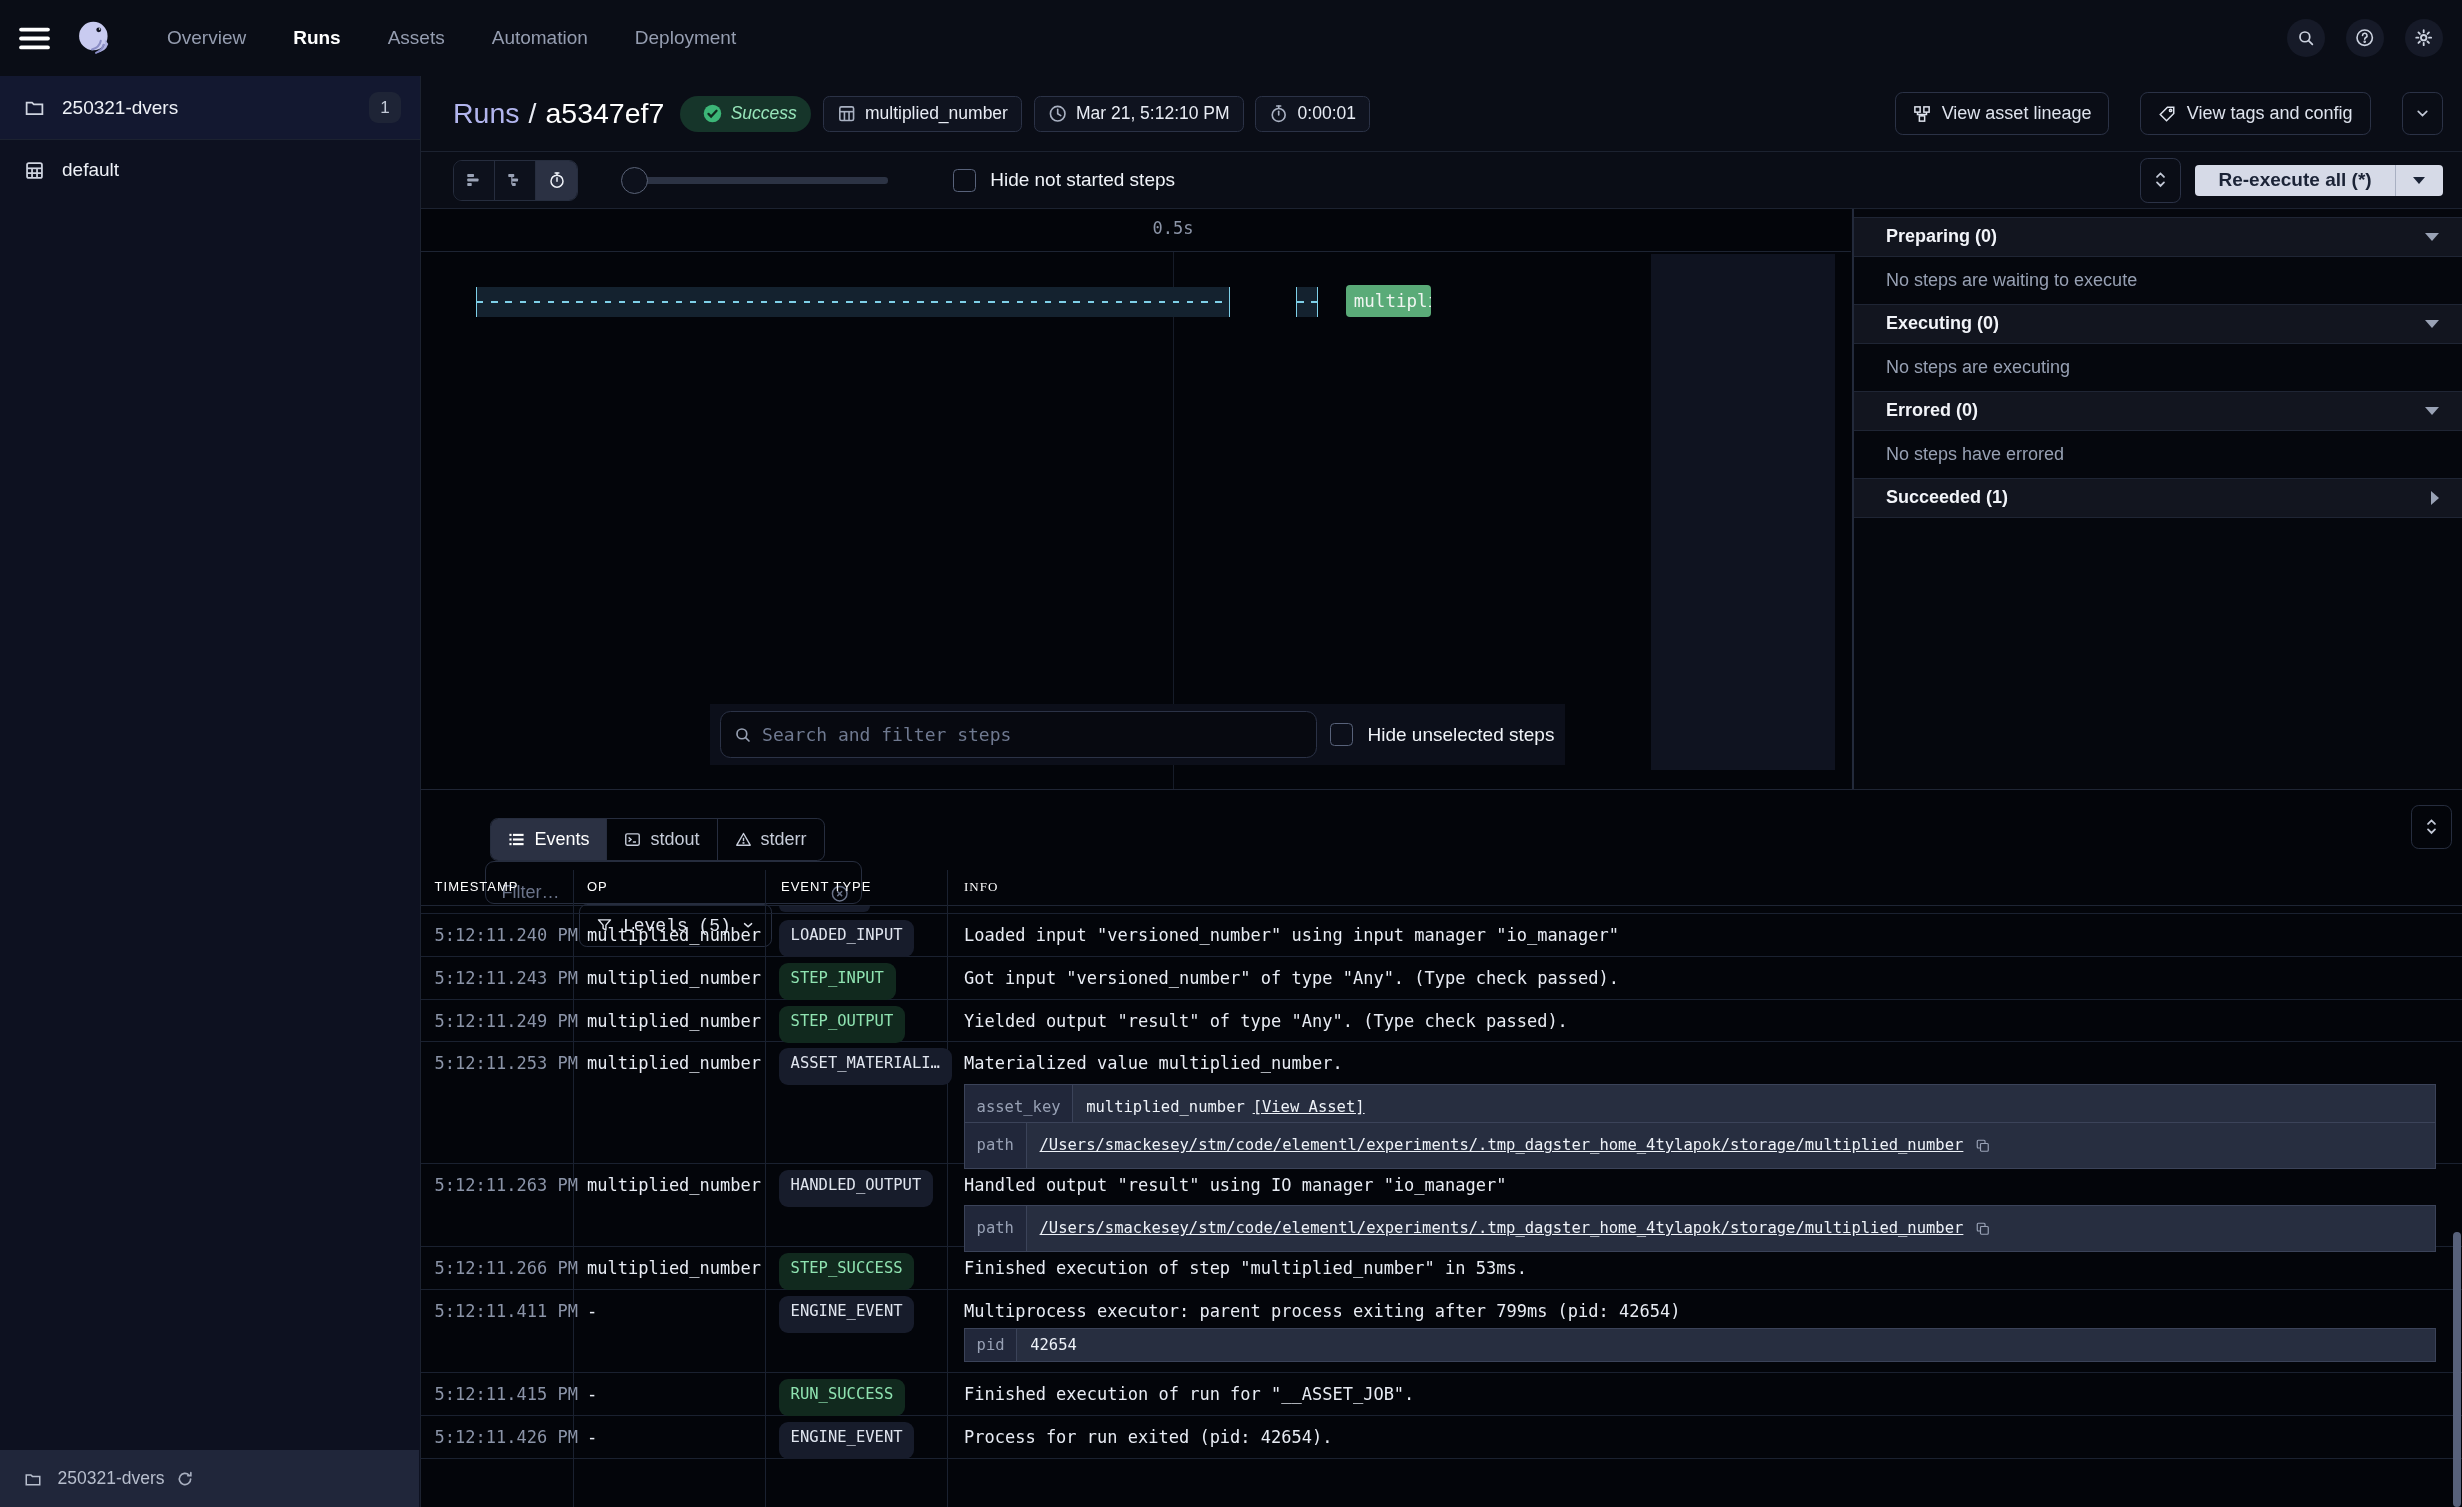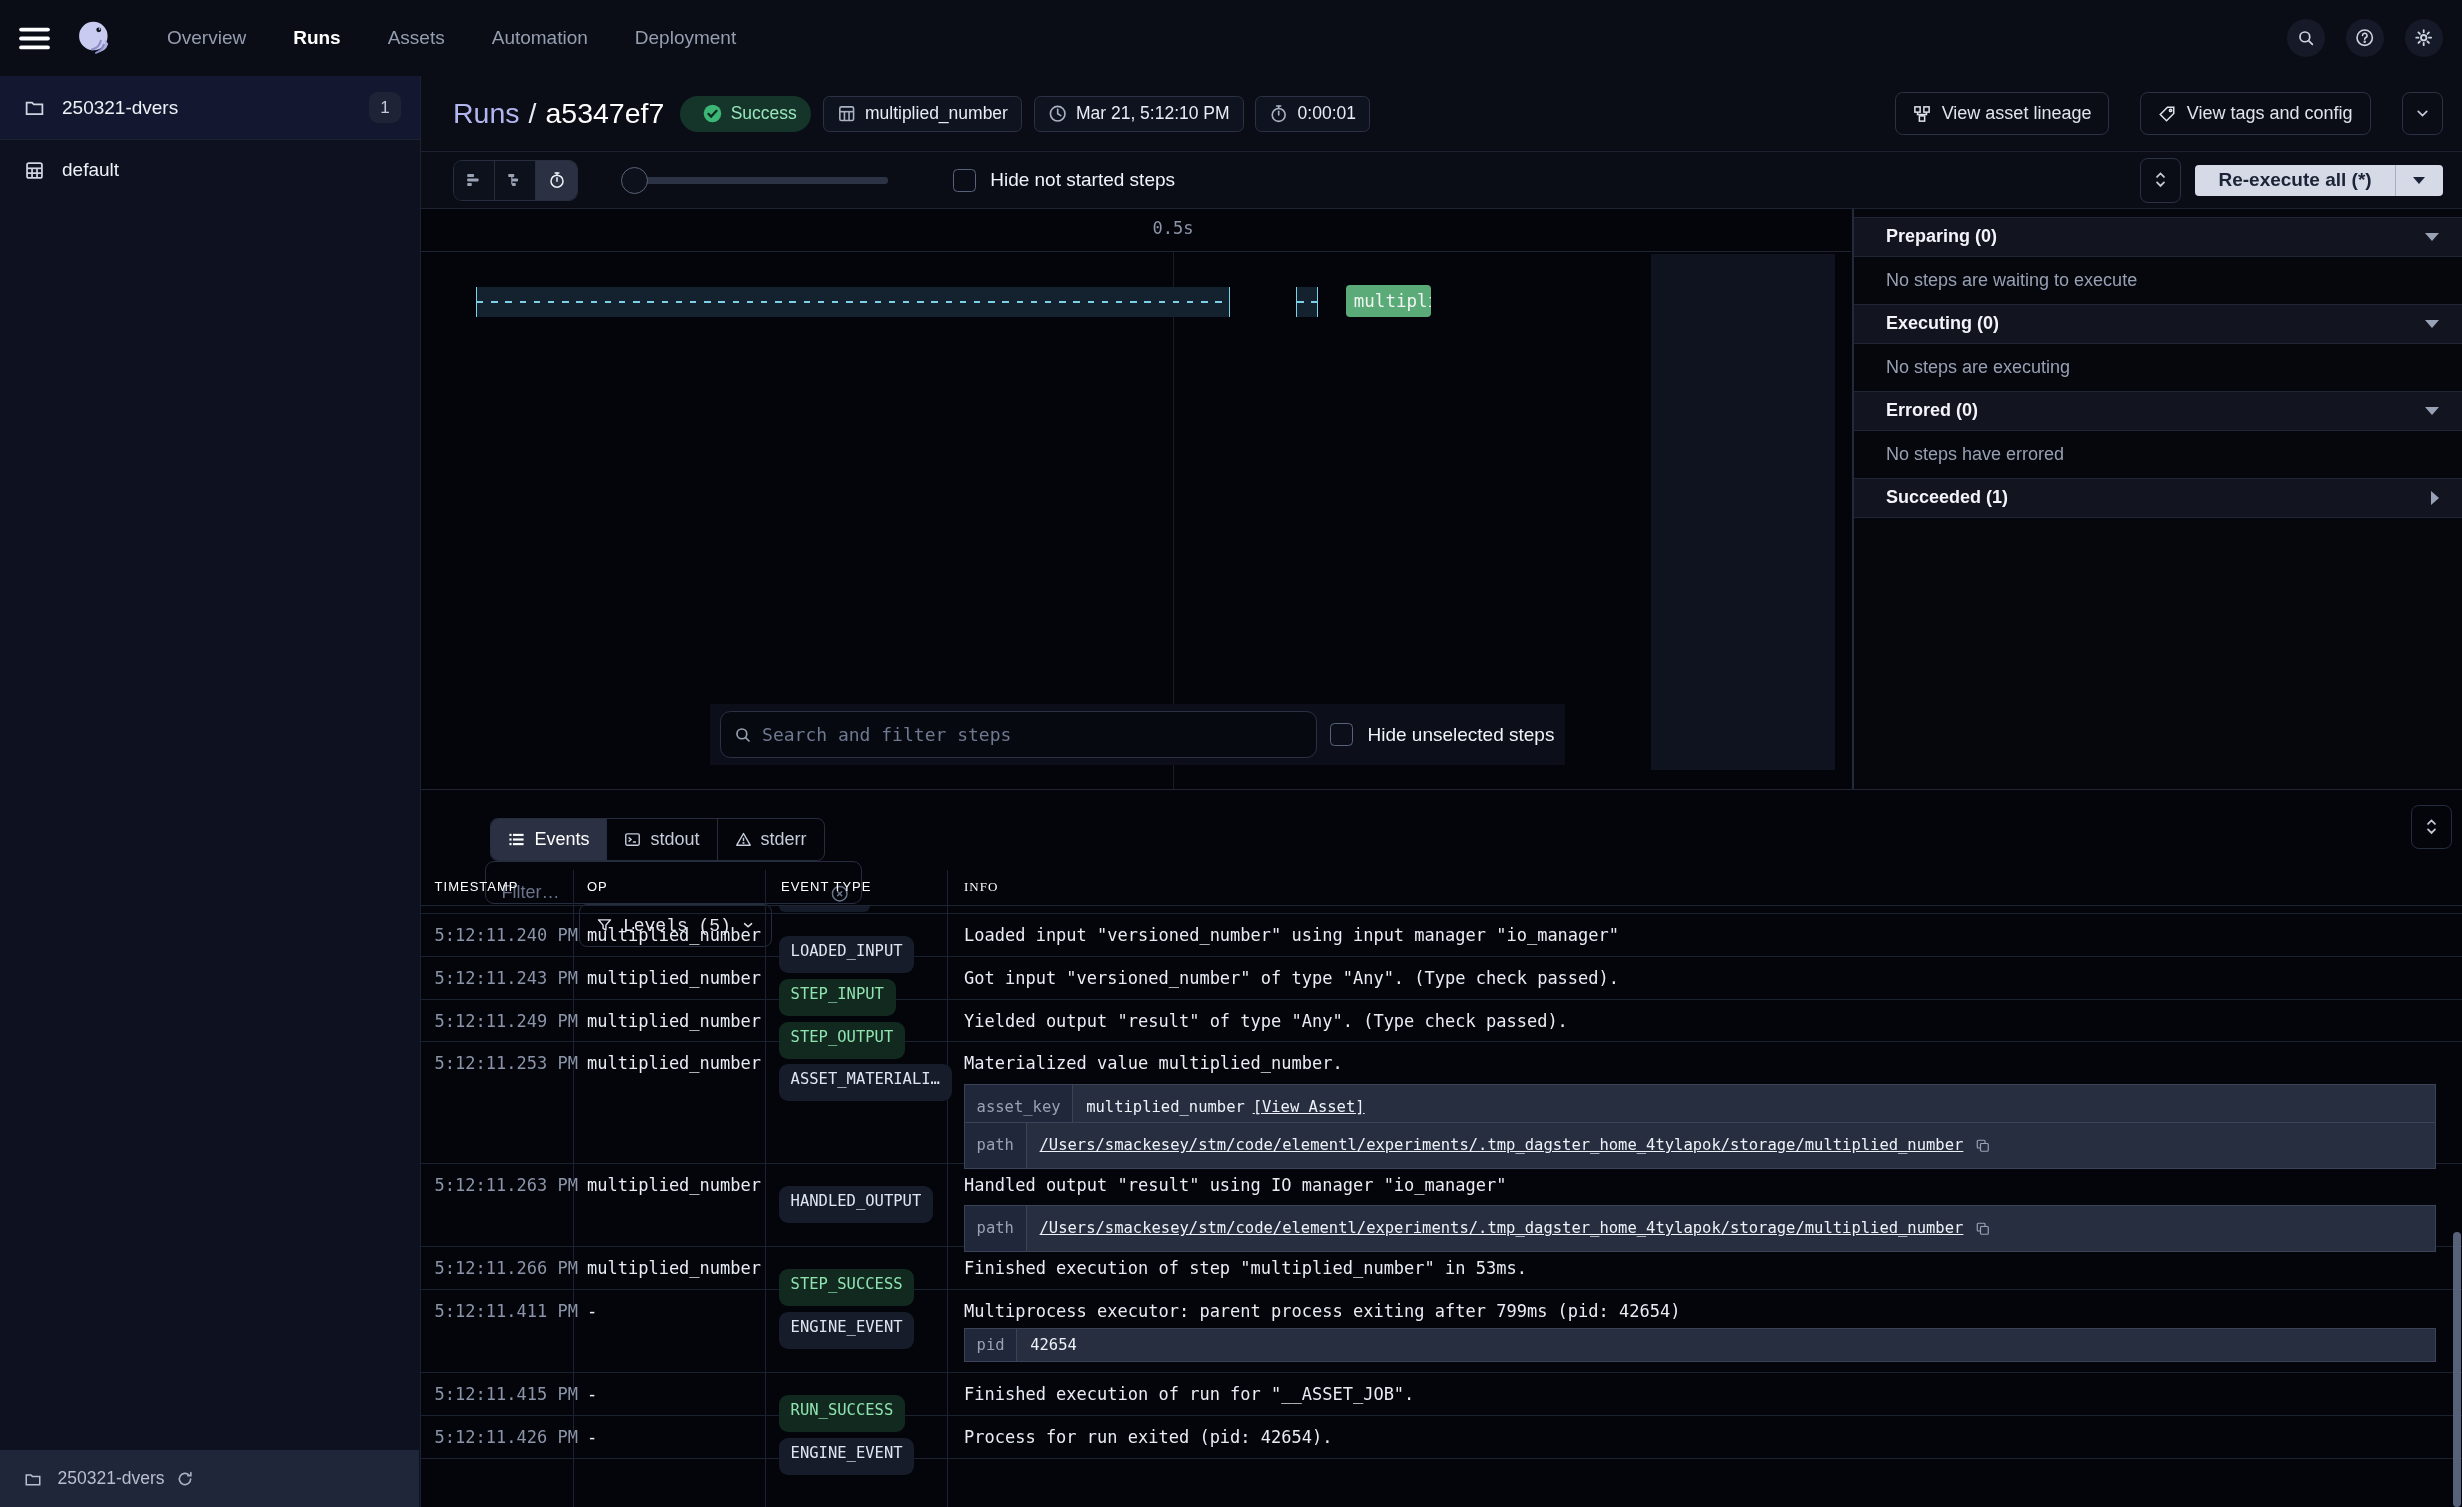--- a/index.html
+++ b/index.html
@@ -31,21 +31,21 @@
   .count-badge { margin-left:auto; background:#1e2436; color:#c3cad8; border-radius:9px; font-size:17px; padding:5.2px 11px; }
   .side-footer { position:absolute; left:0; right:0.6px; bottom:0; height:57px; background:#20263a; display:flex; align-items:center; padding-left:24px; color:#b7becd; }
   .side-footer .lbl { margin-left:15.5px; font-size:17.5px; }
   .side-footer .refresh { margin-left:11.6px; color:#a7aebf; cursor:pointer; }
 
   
   .run-header { position:absolute; left:421px; top:76px; right:0; height:76px; background:#0a0d16; border-bottom:0.6px solid #1c2230; display:flex; align-items:center; padding-left:32px; }
   .crumb-root { color:#b2b5ee; font-size:28.5px; cursor:pointer; }
   .crumb-sep { color:#e8ebf3; font-size:28.5px; margin:0 9px; }
   .crumb-id { color:#ffffff; font-size:28.5px; }
-  .pill { height:36px; display:flex; align-items:center; border-radius:18px; padding:0 14.2px; margin-left:15.5px; }
+  .pill { height:36px; display:flex; align-items:center; border-radius:18px; padding:0 14.2px; margin-left:15.5px;font-style:italic; }
   .pill.success { background:#16352a; color:#97e5ba; font-size:17.5px; }
   .pill.success span { margin-left:7.8px; }
   .chip { height:36px; display:flex; align-items:center; border-radius:6.5px; padding:0 13px; margin-left:11.6px; background:#0f131f; border:0.6px solid #2b3246; color:#e8ecf4; font-size:17.5px; }
   .chip .ic { color:#a9b1c2; margin-right:9px; }
   .hdr-right { margin-left:auto; display:flex; align-items:center; gap:31px; padding-right:19.4px; }
   .btn-outline { height:43px; display:flex; align-items:center; gap:10.4px; border:0.6px solid #2b3246; border-radius:7.8px; padding:0 17px; color:#dee3ed; font-size:18px; background:#0a0d16; cursor:pointer; }
   .btn-sq { width:41px; height:43px; border:0.6px solid #2b3246; border-radius:7.8px; display:flex; align-items:center; justify-content:center; color:#c2c8d6; cursor:pointer; background:#0a0d16; }
 
   
   .toolbar { position:absolute; left:421px; top:152px; right:0; height:57px; background:#0a0d16; border-bottom:0.6px solid #1c2230; display:flex; align-items:center; padding-left:32px; }
@@ -112,21 +112,21 @@
   .log-header span { position:absolute; top:9px; color:#ffffff; font-size:13px; letter-spacing:1px; }
   .col-line { position:absolute; top:80px; bottom:0; width:0.6px; background:#1a2130; }
 
   .rows { position:absolute; left:0; right:0; top:116px; }
   .sliver-row { position:relative; height:7.8px; border-bottom:0.6px solid #1a2130; }
   .sliver-badge { position:absolute; left:358px; bottom:1.3px; width:91px; height:5.8px; background:#171c2b; border-radius:0 0 7.8px 7.8px; }
   .row { position:relative; border-bottom:0.6px solid #1a2130; }
   .row .ts { position:absolute; left:13.6px; top:11.6px; color:#8b94a8; font-size:17px; }
   .row .op { position:absolute; left:166px; top:11.6px; color:#e8ecf4; font-size:17px; }
   .row .info { position:absolute; left:543px; top:11.6px; color:#e8ecf4; font-size:17px; }
-  .badge { position:absolute; left:358px; top:5.8px; height:37px; line-height:31px; padding:0 11.6px; border-radius:9px; font-size:15.5px; background:#171c2b; color:#e0e5ef; white-space:nowrap;margin-top:16px; }
+  .badge { position:absolute; left:358px; top:5.8px; height:37px; line-height:31px; padding:0 11.6px; border-radius:9px; font-size:15.5px; background:#171c2b; color:#e0e5ef; white-space:nowrap; }
   .badge.green { background:#11291e; color:#8fe3b1; }
   .meta { position:absolute; left:543px; right:26px; height:47px; background:#272e40; border:0.6px solid #3b4359; display:flex; align-items:stretch; }
   .meta .k { display:flex; align-items:center; padding:0 11.6px; background:#21273a; border-right:0.6px solid #3b4359; color:#97a0b4; font-size:15.5px; }
   .meta .v { display:flex; align-items:center; padding:0 13px; color:#eef2f8; font-size:15.5px; gap:7.8px; white-space:nowrap; }
   .meta .link { text-decoration:underline; cursor:pointer; color:#eef2f8; }
   .meta .copy { color:#9aa3b7; cursor:pointer; margin-left:3.9px; }
 
   .scrollbar { position:absolute; right:1.3px; top:1232px; width:7.8px; height:275px; border-radius:3.9px; background:#57617a; cursor:pointer; }
 
   .h66 { height:43px; } .h65 { height:42px; } .h189 { height:122px; } .h128 { height:83px; } .h129 { height:83px; }

